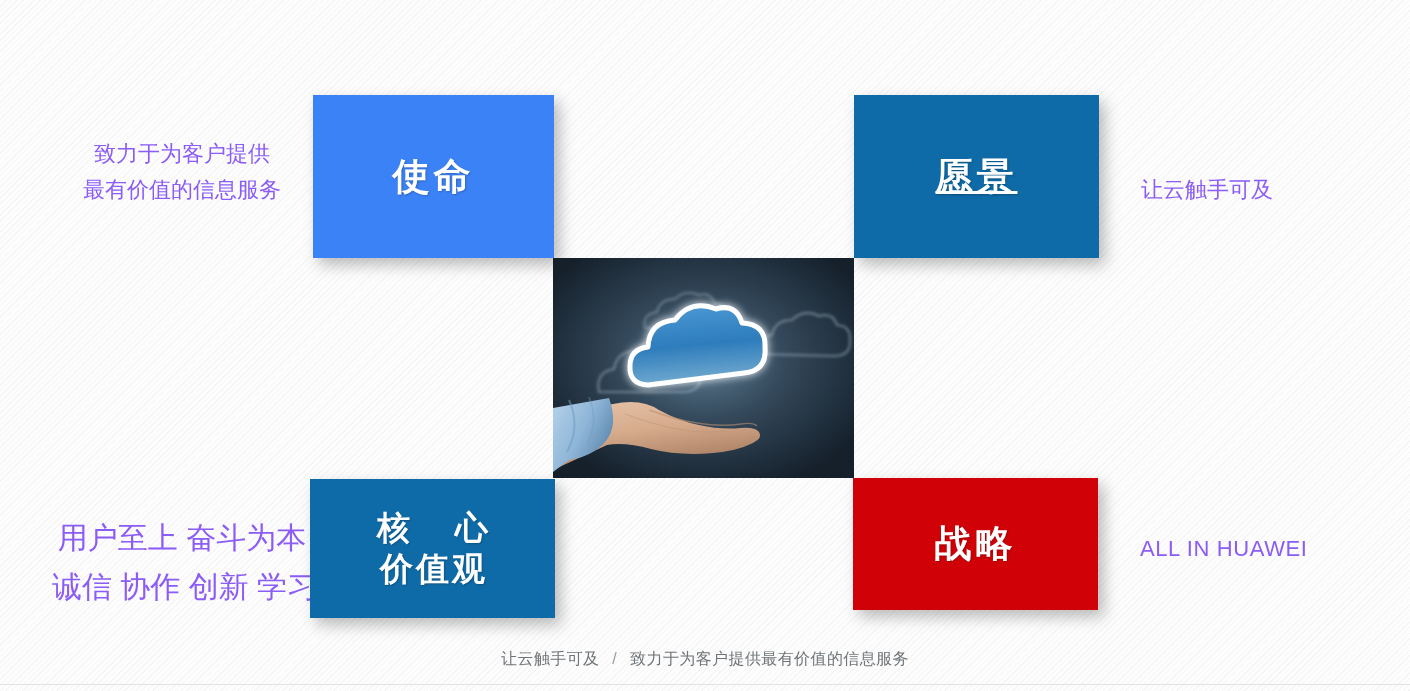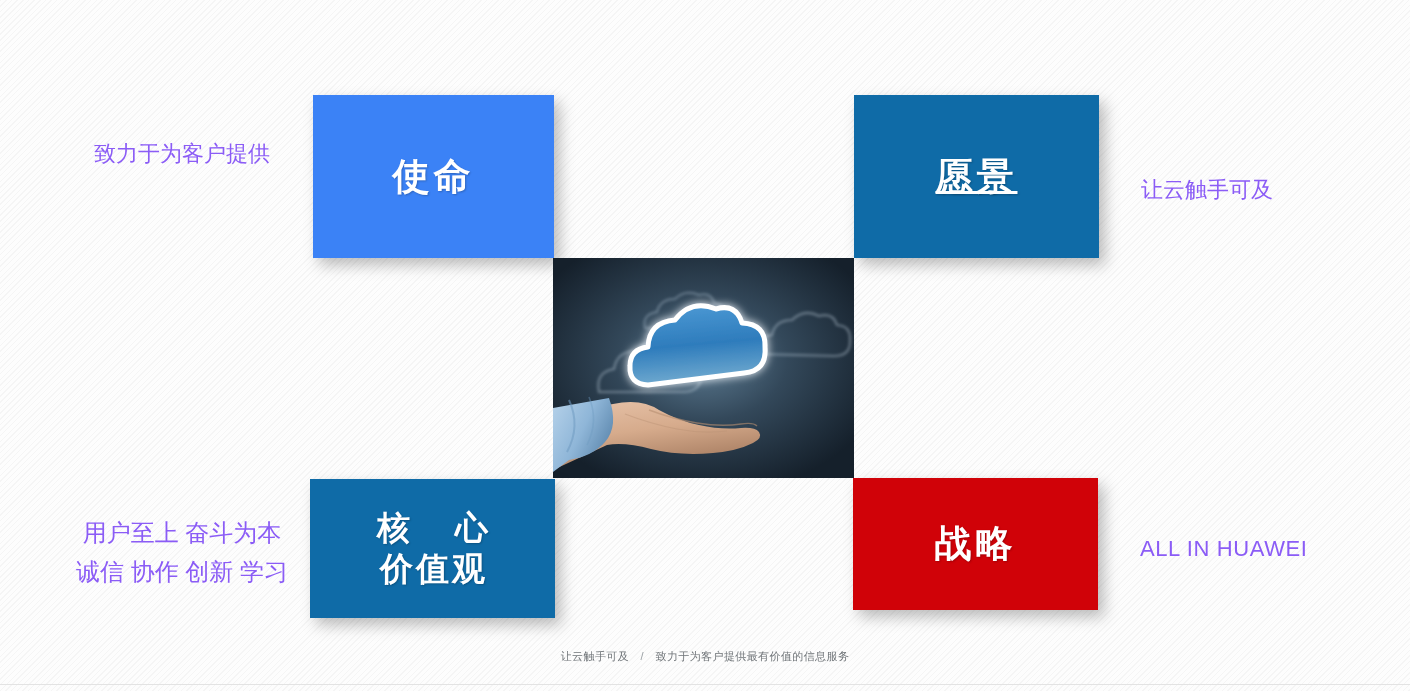--- a/index.html
+++ b/index.html
@@ -104,21 +104,21 @@
     text-align: center;
   }
   #caption-vision {
     left: 1141px; top: 172px;
     font-size: 22px;
     text-align: left;
   }
   #caption-values {
     left: 52px; top: 514px;
     width: 260px;
-    font-size: 24px;
+    font-size: 30px;
     text-align: center;
   }
   #caption-strategy {
     left: 1140px; top: 531px;
     font-size: 22px;
     letter-spacing: 0.6px;
     text-align: left;
   }
 
   
@@ -131,32 +131,33 @@
   }
   #center-photo svg { display: block; }
 
   
   #footer-caption {
     position: absolute;
     left: 0; top: 649px;
     width: 1410px;
     text-align: center;
     color: #6f7478;
-    font-size: 11px;
+    font-size: 16px;
     letter-spacing: 0.4px;
   }
   #footer-caption .sep { padding: 0 8px; color: #9aa0a4; }
 </style>
 </head>
 <body>
 
 <div id="slide">
 
   <div class="caption" id="caption-mission">
     <div>致力于为客户提供</div>
+    <div>最有价值的信息服务</div>
   </div>
 
   <div class="panel" id="panel-mission">
     <span class="panel-label">使命</span>
   </div>
 
   <div class="panel" id="panel-vision">
     <span class="panel-label">愿景</span>
   </div>
 

